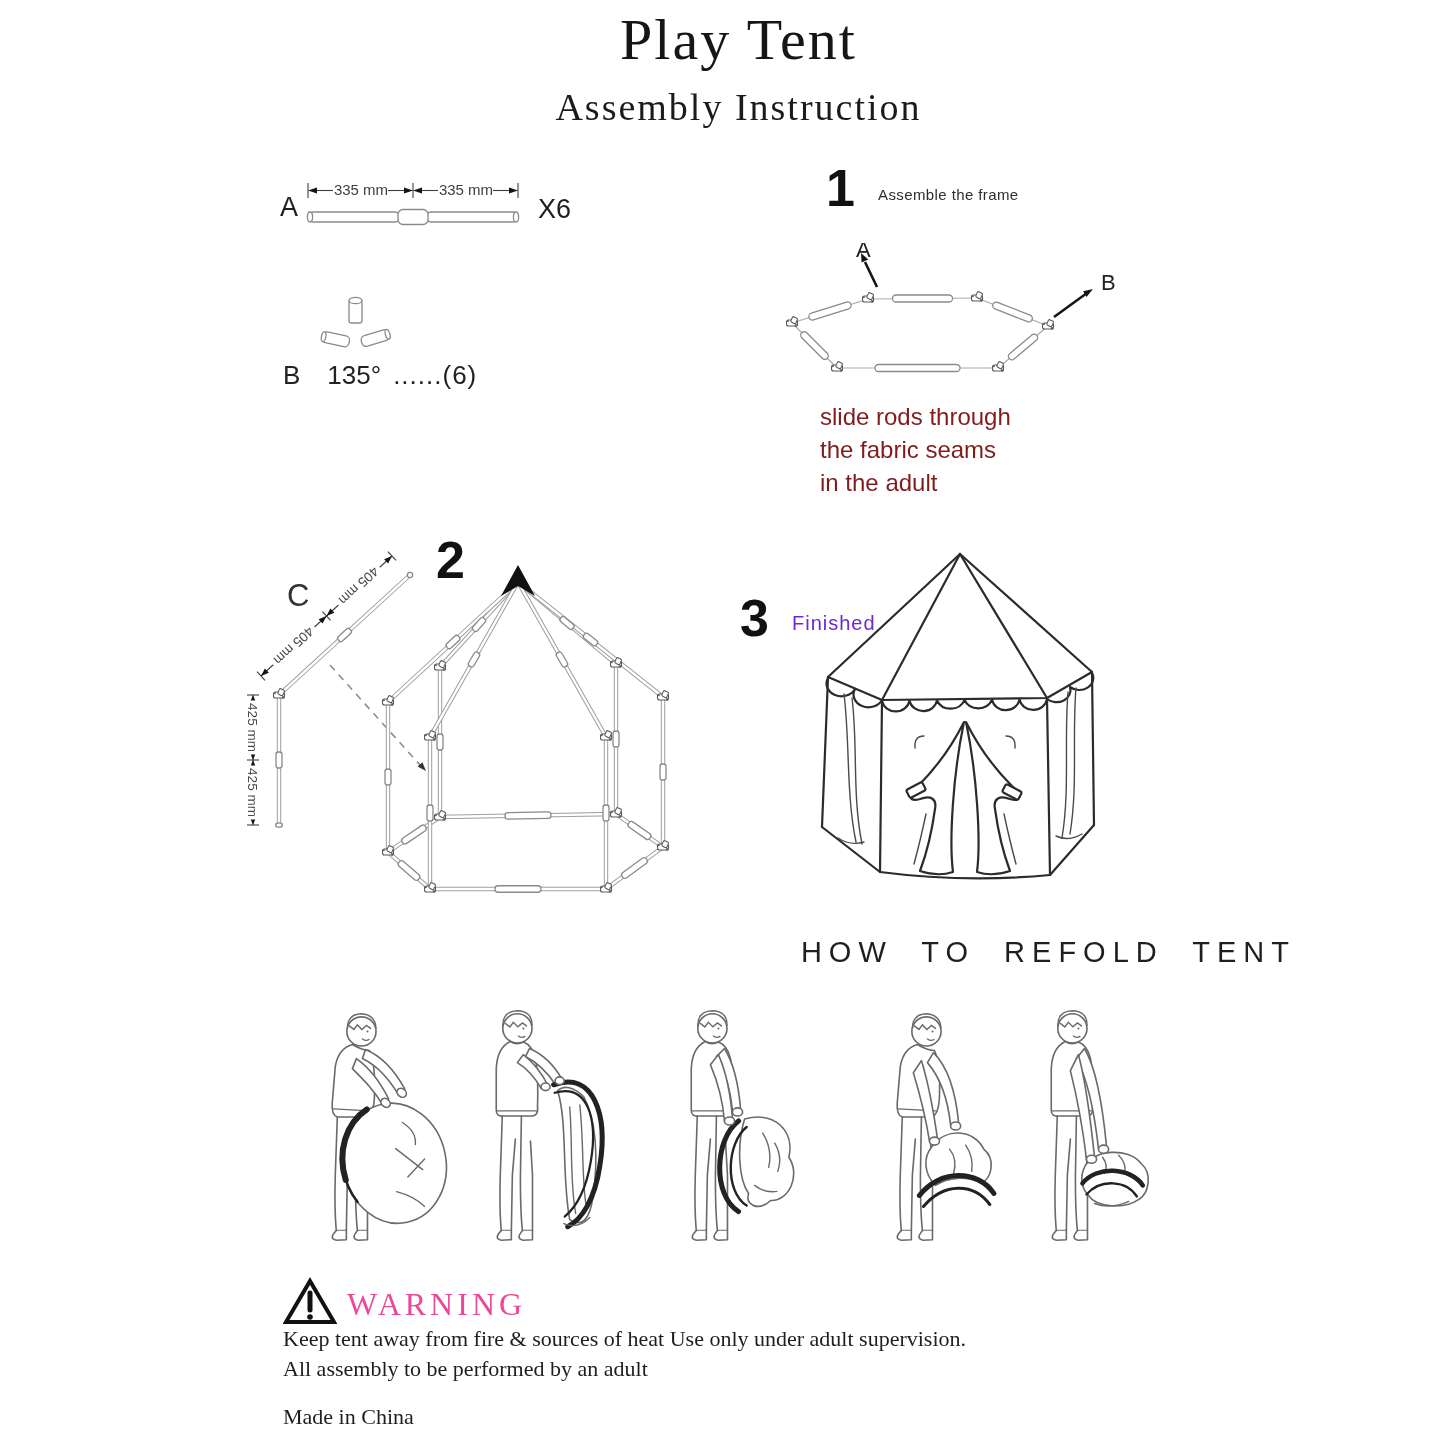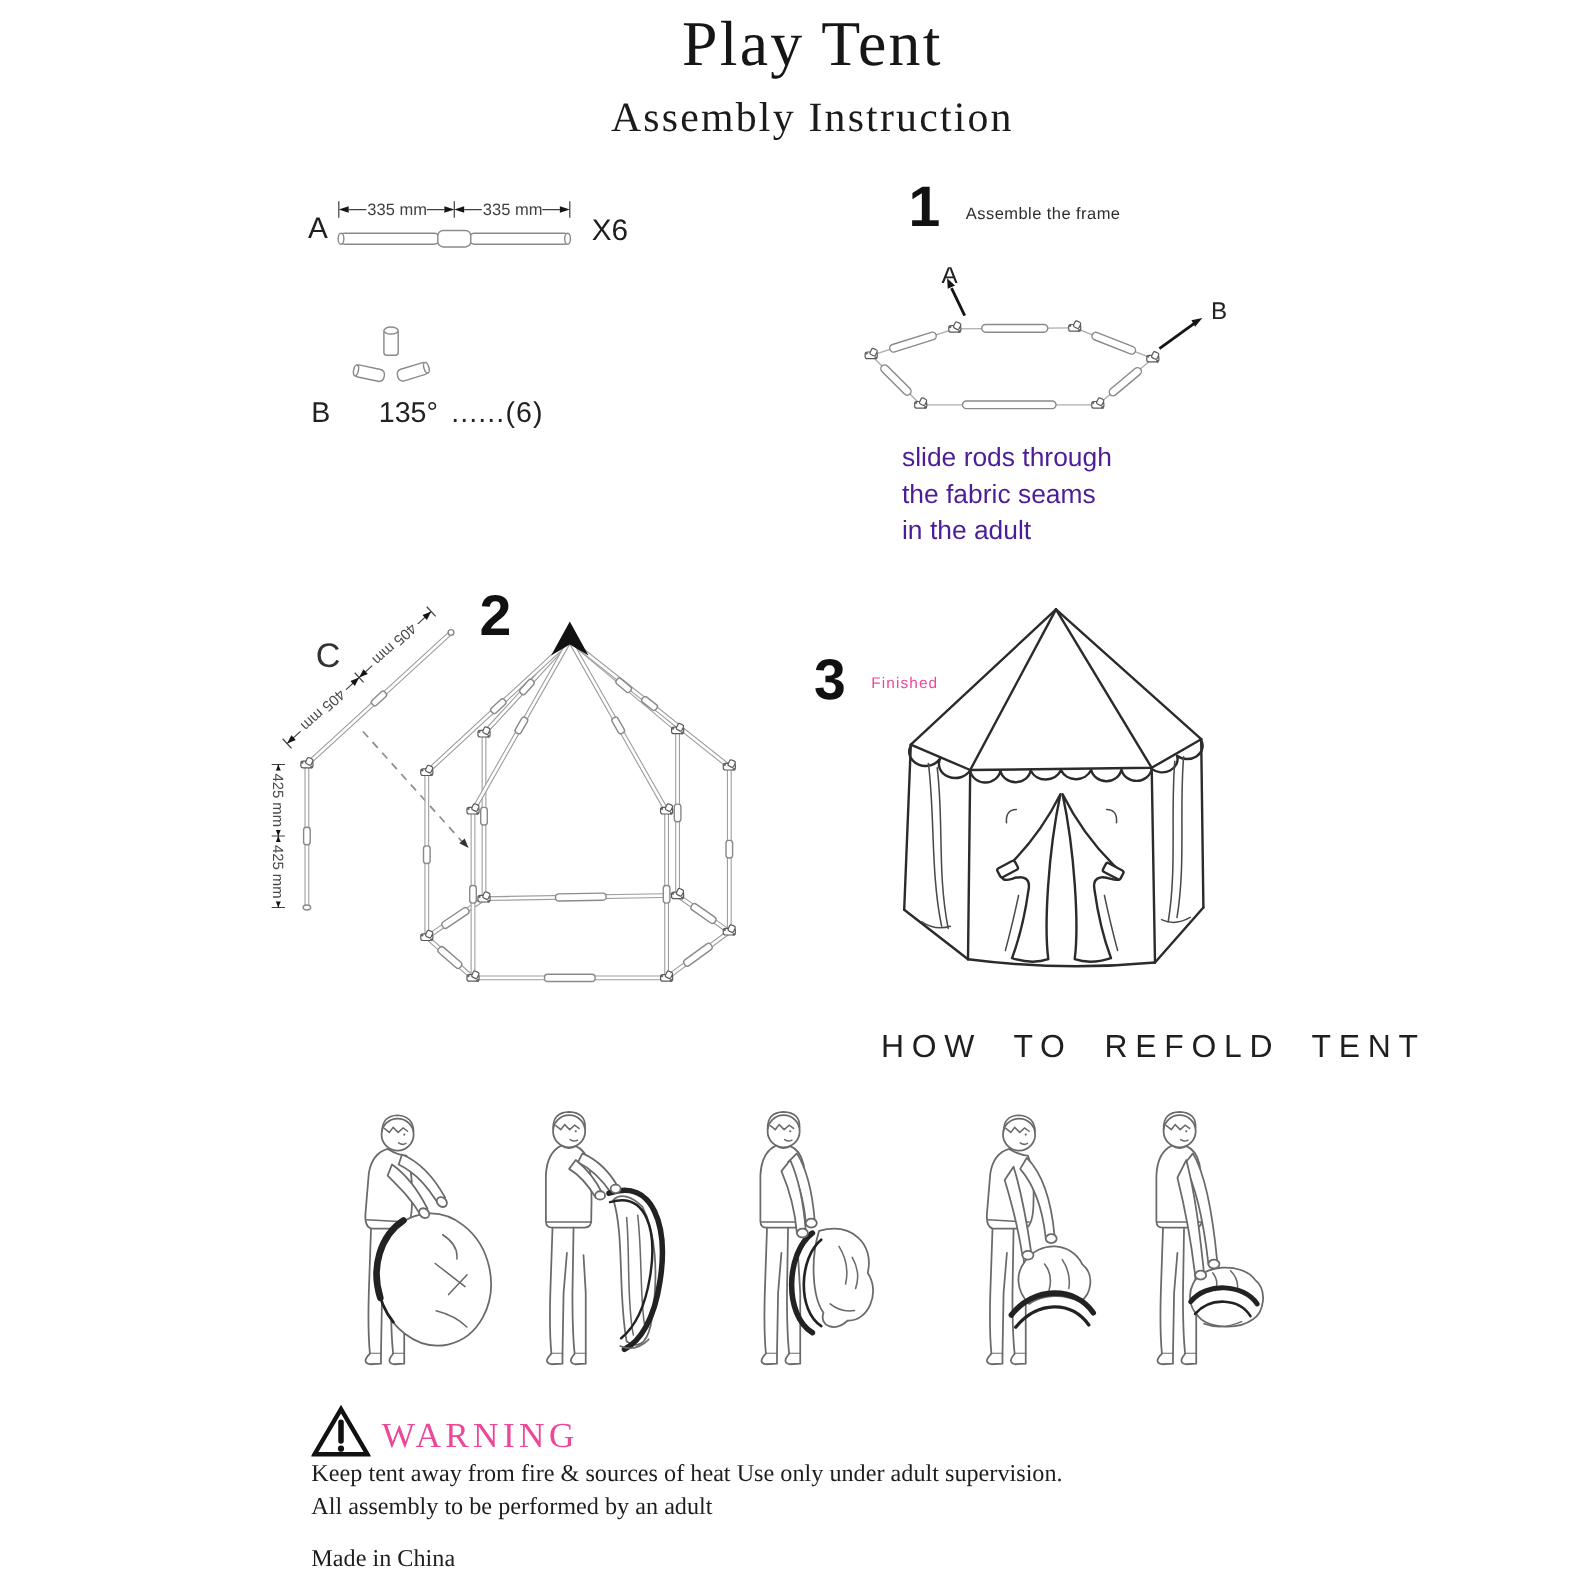--- a/index.html
+++ b/index.html
@@ -4,26 +4,26 @@
 <style>
   html,body{margin:0;padding:0}
   body{width:1445px;height:1445px;background:#fff;position:relative;overflow:hidden;
        font-family:"Liberation Sans",sans-serif;color:#1c1c1c}
   .abs{position:absolute}
   .page-header{left:16px;top:0;width:1445px;text-align:center}
   .title{font-family:"Liberation Serif",serif;font-size:58px;font-weight:400;letter-spacing:2px;margin:6px 0 0 0;color:#161616}
   .subtitle{font-family:"Liberation Serif",serif;font-size:38px;font-weight:400;letter-spacing:2px;margin:12px 0 0 0;color:#1b1b1b}
   .step-num{font-size:52px;font-weight:800;line-height:1;color:#111}
   .step-title{font-size:15px;color:#2e2e2e;letter-spacing:.4px}
-  .finished-label{font-size:14px;color:#ec4899;letter-spacing:1px}
-  .caption{font-size:24px;line-height:33px;color:#4c1d95}
+  .finished-label{font-size:20px;color:#6d28d9;letter-spacing:1px}
+  .caption{font-size:24px;line-height:33px;color:#7f1d1d}
   .part-label{font-size:27px;color:#1f1f1f}
   .part-c-label{font-size:31px;color:#333}
   .partb-row{display:flex;align-items:baseline;font-size:26px;color:#222}
-  .partb-row .sp1{margin-left:44px}
+  .partb-row .sp1{margin-left:27px}
   .partb-row .sp2{margin-left:12px;letter-spacing:1px}
   .refold-heading-wrap{left:0;top:936px;width:1296px;text-align:right}
   .refold-heading{font-size:29px;font-weight:500;letter-spacing:7px;word-spacing:14px;color:#1f1f1f}
   .warn-title{font-family:"Liberation Serif",serif;font-size:32px;letter-spacing:4px;color:#ec4899}
   .warn-text{font-family:"Liberation Serif",serif;font-size:22px;color:#1e1e1e;white-space:nowrap}
   
   .cap{fill:#fff;stroke:#8a8a8a;stroke-width:1.3}
   .wire{stroke:#ababab;stroke-width:1.2;fill:none}
   .conn{fill:#fff;stroke:#5a5a5a;stroke-width:1.1}
   .dim{stroke:#3f3f3f;stroke-width:1.1;fill:none}

